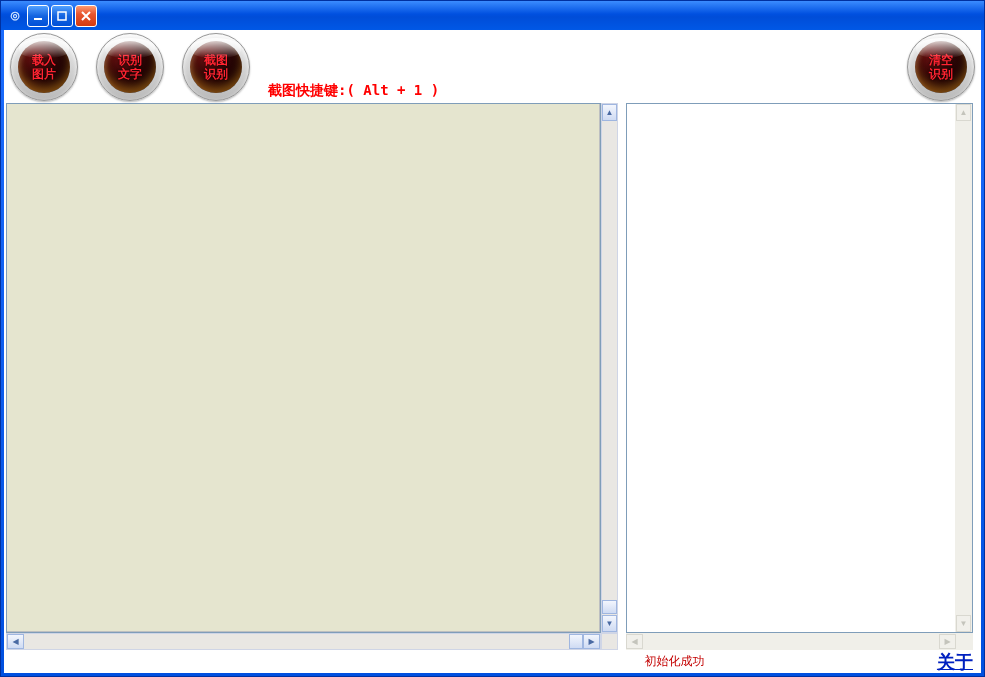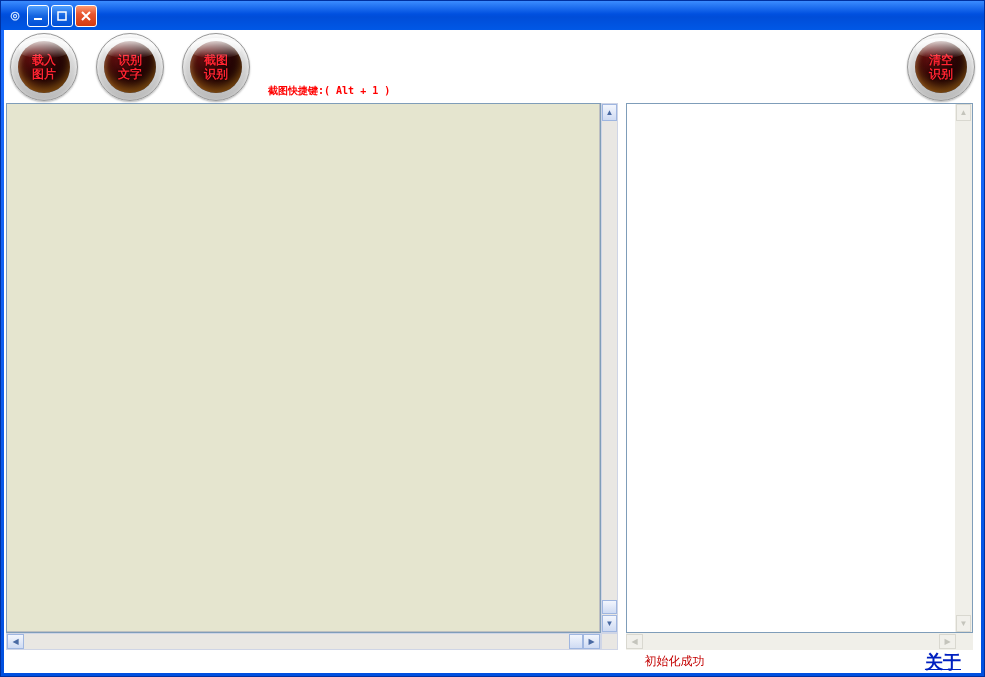--- a/index.html
+++ b/index.html
@@ -103,21 +103,21 @@
       font-weight: bold;
       font-size: 12px;
       line-height: 14px;
       text-align: center;
       white-space: pre;
       text-shadow: 0 0 2px #000;
     }
     .shortcut-text {
       color: #ff0000;
       font-weight: bold;
-      font-size: 10px;
+      font-size: 14px;
       font-family: "SimSun","宋体",monospace;
       margin-top: 48px;
     }
     .spacer { flex: 1; }
 
     .content {
       flex: 1;
       display: flex;
       padding: 0 8px 0 2px;
       gap: 8px;
@@ -203,21 +203,21 @@
     .right-hscroll {
       flex: 1; height: 17px;
       background: #f0efe9;
       display: flex; align-items: center; justify-content: space-between;
     }
 
     .statusbar {
       height: 23px;
       display: flex;
       align-items: center;
-      padding: 0 20px;
+      padding: 0 8px;
       background: #fff;
     }
     .status-center {
       flex: 1; text-align: center;
       color: #c30000; font-size: 12px; font-weight: normal;
     }
     .about-link {
       color: #0020c0; text-decoration: underline; cursor: pointer;
       font-size: 18px; font-weight: bold;
     }

